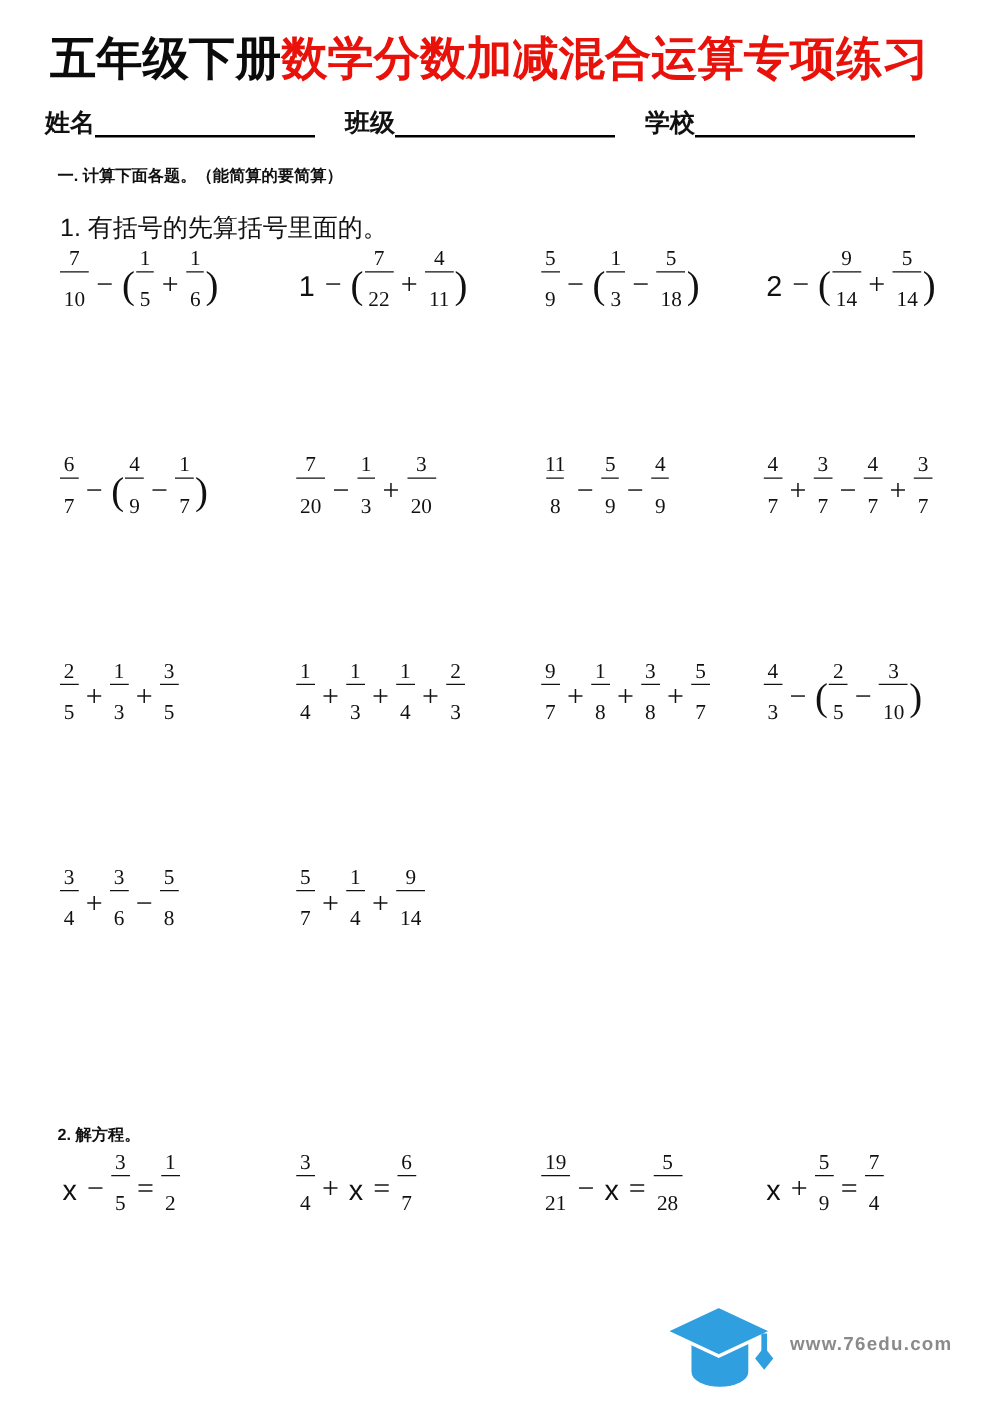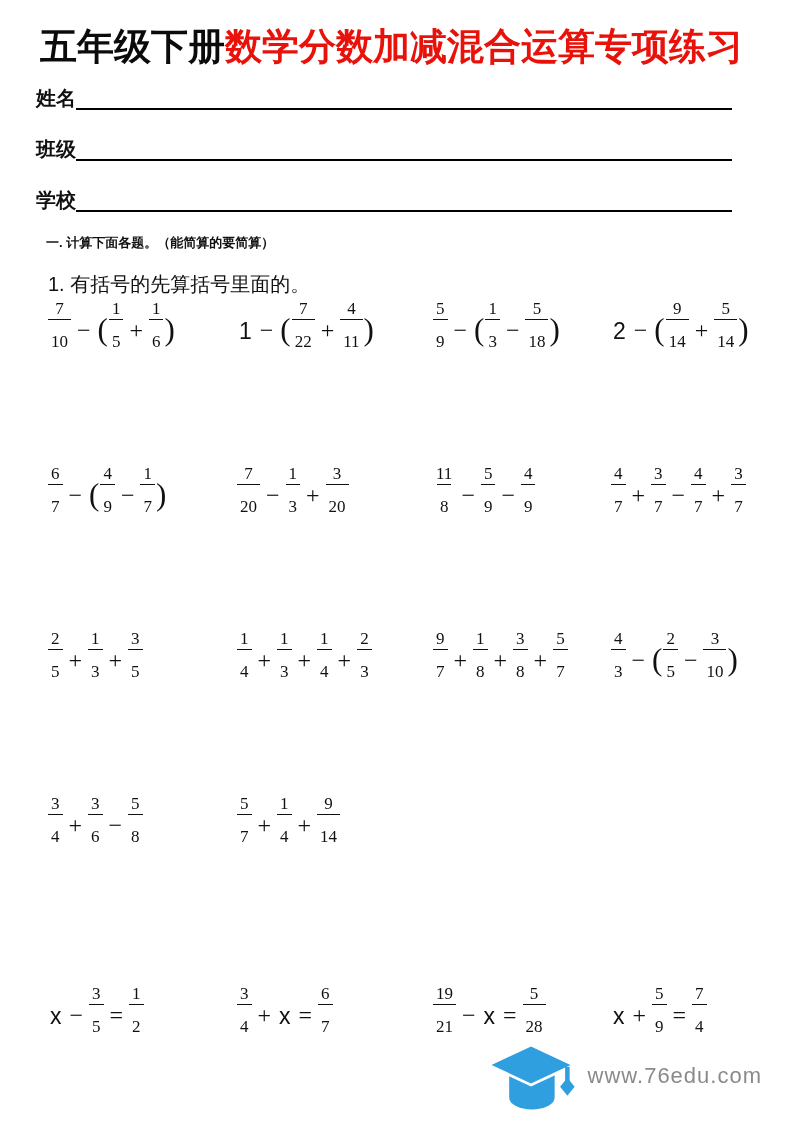--- a/index.html
+++ b/index.html
@@ -21,21 +21,20 @@
     letter-spacing:0px;
     white-space:nowrap;
   }
   .title .t-black { color:#0b0b0b; }
   .title .t-red   { color:#e8120b; }
   
   .fields {
     display:flex;
     margin:16px 36px 0 36px;
     gap:24px;
-    flex-direction:column;
   }
   .field { display:flex; flex:1; align-items:flex-end; }
   .flabel { font-weight:bold; font-size:20px; white-space:nowrap; }
   .fline  { flex:1; border-bottom:2px solid #000; margin-bottom:2px; height:18px; }
   
   .sec-heading {
     margin:20px 0 0 46px;
     font-size:13px;
     font-weight:bold;
   }
@@ -100,22 +99,22 @@
   .cap-svg { width:106px; height:80px; display:block; }
   .brand-text { display:flex; flex-direction:column; }
   .brand {
     font-size:44px;
     font-weight:800;
     line-height:1.0;
     letter-spacing:1px;
   }
   .url {
     margin-top:3px;
-    font-size:22px;
-    font-weight:normal;
+    font-size:15px;
+    font-weight:bold;
     letter-spacing:1px;
     line-height:1;
   }
 </style>
 </head>
 <body>
 
 <div class="page">
 
   <h1 class="title"><span class="t-black">五年级下册</span><span class="t-red" style="color: rgb(232, 18, 11);">数学分数加减混合运算专项练习</span></h1>
@@ -387,20 +386,21 @@
           </span>
           <span class="op">+</span>
           <span class="frac">
             <span class="num">9</span>
             <span class="den">14</span>
           </span>
         </div>
       </div>
     </div>
 
+  <div class="sec-heading">2. 解方程。</div>
 
   <div class="grid" id="grid2">
       <div class="problem-row">
         <div class="problem">
           <span class="plain">x</span>
           <span class="op">−</span>
           <span class="frac">
             <span class="num">3</span>
             <span class="den">5</span>
           </span>

